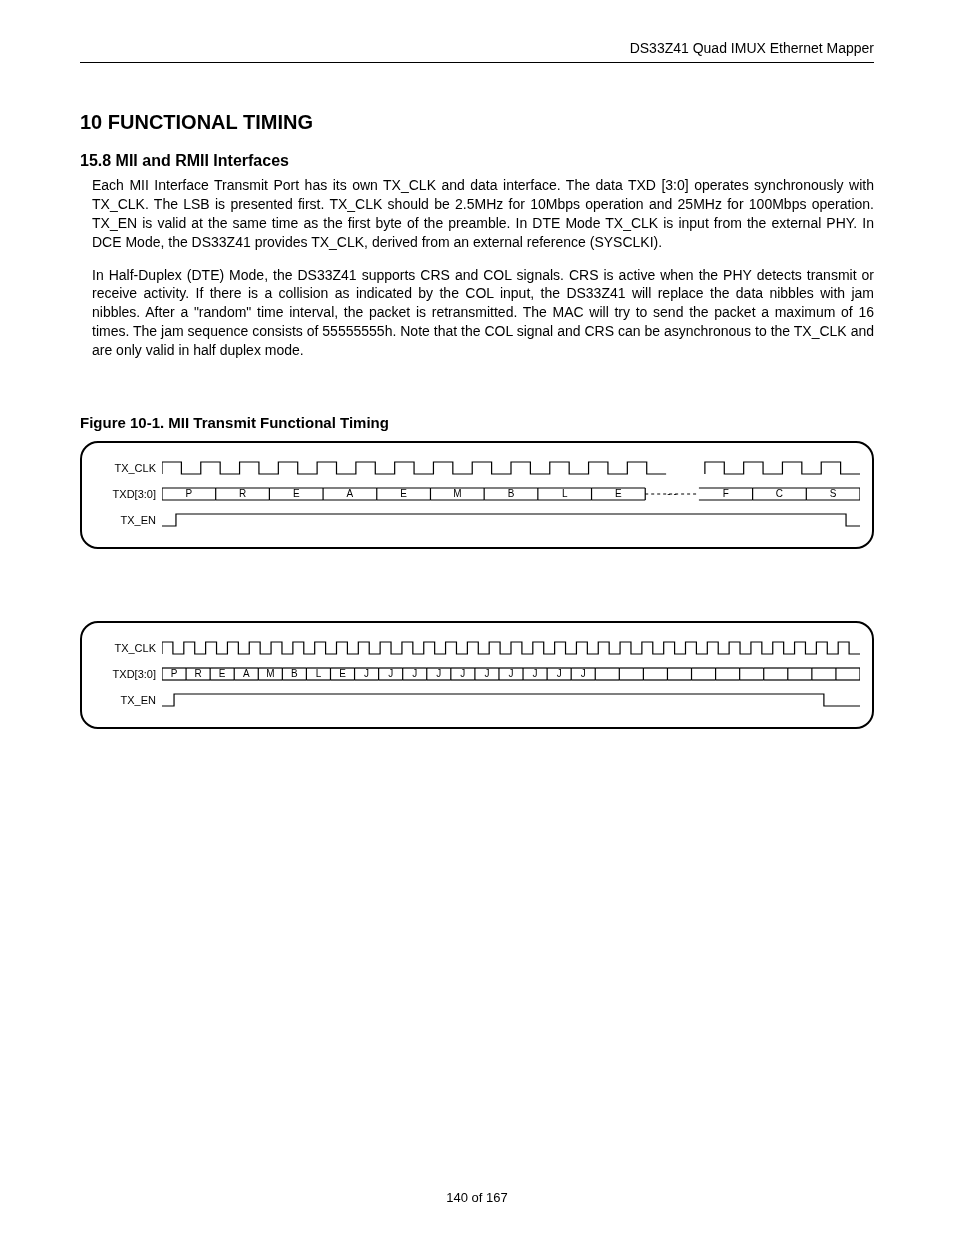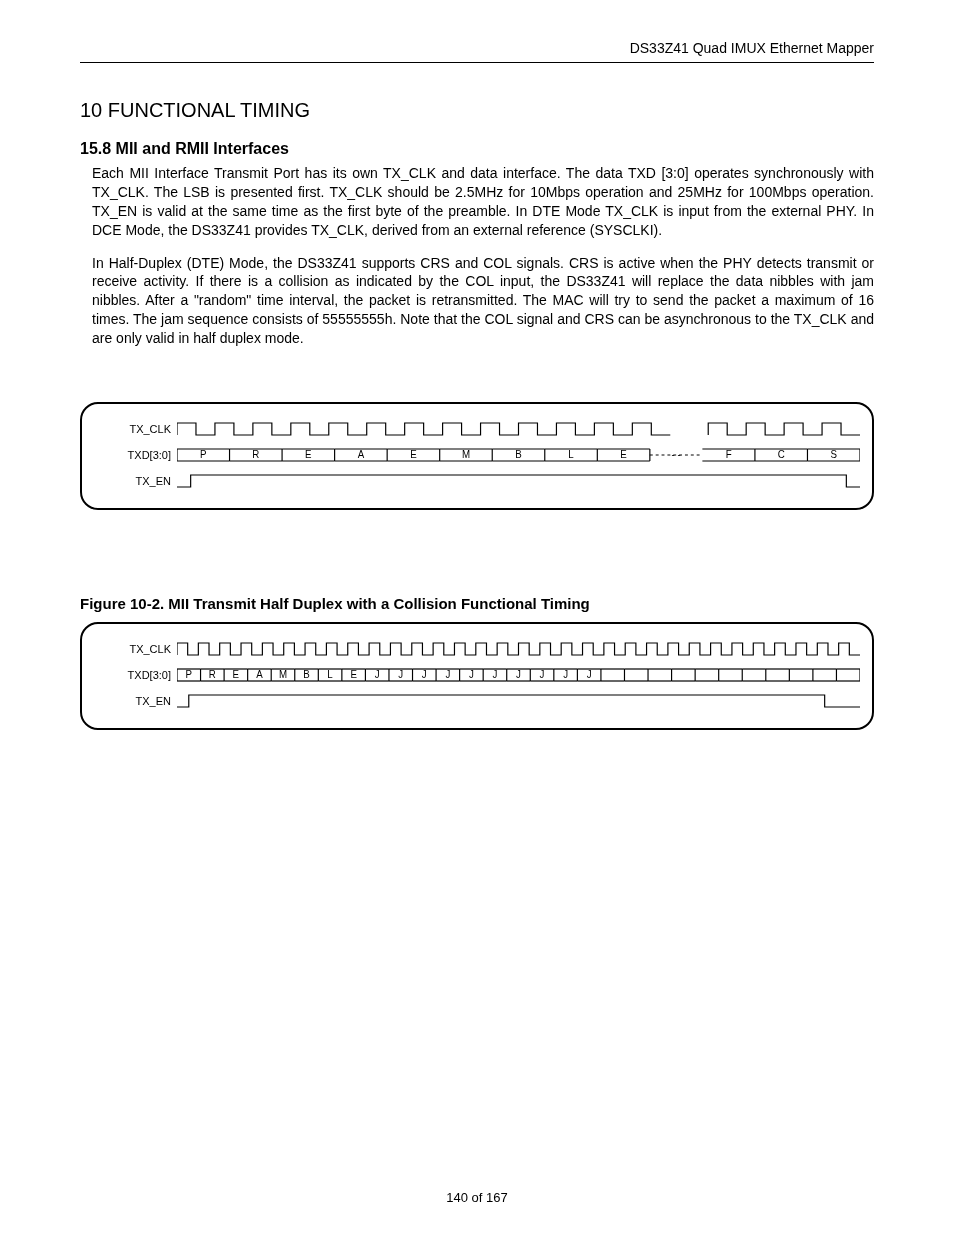--- a/index.html
+++ b/index.html
@@ -14,25 +14,25 @@
     height: 1235px;
     position: relative;
     box-sizing: border-box;
     padding: 40px 80px 0 80px;
   }
   .header-right {
     text-align: right;
     font-size: 14px;
     padding-bottom: 6px;
     border-bottom: 1px solid #000;
-    margin-bottom: 36px;
+    margin-bottom: 48px;
   }
   h1 {
     font-size: 20px;
-    font-weight: normal;
+    font-weight: bold;
     margin: 0 0 18px 0;
   }
   h2 {
     font-size: 16px;
     font-weight: bold;
     margin: 0 0 6px 0;
   }
   h3 {
     font-size: 15px;
     font-weight: bold;
@@ -40,22 +40,22 @@
   }
   p {
     font-size: 14px;
     line-height: 1.35;
     margin: 0 0 14px 12px;
     text-align: justify;
   }
   .diagram-box {
     border: 2px solid #000;
     border-radius: 18px;
-    padding: 10px 12px 12px 27px;
-    margin-bottom: 57px;
+    padding: 10px 12px 12px 12px;
+    margin-bottom: 44px;
   }
   .sig-row {
     display: flex;
     align-items: center;
     margin: 4px 0;
     height: 22px;
   }
   .sig-label {
     width: 62px;
     text-align: right;
@@ -87,20 +87,21 @@
 
   <h1>10 FUNCTIONAL TIMING</h1>
 
   <h2>15.8  MII and RMII Interfaces</h2>
 
   <p>Each MII Interface Transmit Port has its own TX_CLK and data interface. The data TXD [3:0] operates synchronously with TX_CLK. The LSB is presented first. TX_CLK should be 2.5MHz for 10Mbps operation and 25MHz for 100Mbps operation. TX_EN is valid at the same time as the first byte of the preamble. In DTE Mode TX_CLK is input from the external PHY. In DCE Mode, the DS33Z41 provides TX_CLK, derived from an external reference (SYSCLKI).</p>
   <p>In Half-Duplex (DTE) Mode, the DS33Z41 supports CRS and COL signals. CRS is active when the PHY detects transmit or receive activity. If there is a collision as indicated by the COL input, the DS33Z41 will replace the data nibbles with jam nibbles. After a "random" time interval, the packet is retransmitted. The MAC will try to send the packet a maximum of 16 times. The jam sequence consists of 55555555h. Note that the COL signal and CRS can be asynchronous to the TX_CLK and are only valid in half duplex mode.</p>
 
   <div class="spacer-lg"></div>
 
+  <h3>Figure 10-1. MII Transmit Functional Timing</h3>
 
   <div class="diagram-box">
     <div class="sig-row">
       <div class="sig-label">TX_CLK</div>
       <svg class="sig-wave" viewBox="0 0 700 18" preserveAspectRatio="none" id="f1-clk">
           <path d="M0 15 L0 15 L0 3 L19.444444444444443 3 L19.444444444444443 15 L38.888888888888886 15 L38.888888888888886 15 L38.888888888888886 3 L58.33333333333333 3 L58.33333333333333 15 L77.77777777777777 15 L77.77777777777777 15 L77.77777777777777 3 L97.22222222222221 3 L97.22222222222221 15 L116.66666666666666 15 L116.66666666666666 15 L116.66666666666666 3 L136.1111111111111 3 L136.1111111111111 15 L155.55555555555554 15 L155.55555555555554 15 L155.55555555555554 3 L175 3 L175 15 L194.44444444444443 15 L194.44444444444443 15 L194.44444444444443 3 L213.88888888888886 3 L213.88888888888886 15 L233.33333333333331 15 L233.33333333333331 15 L233.33333333333331 3 L252.77777777777777 3 L252.77777777777777 15 L272.2222222222222 15 L272.2222222222222 15 L272.2222222222222 3 L291.66666666666663 3 L291.66666666666663 15 L311.1111111111111 15 L311.1111111111111 15 L311.1111111111111 3 L330.55555555555554 3 L330.55555555555554 15 L350 15 L350 15 L350 3 L369.44444444444446 3 L369.44444444444446 15 L388.8888888888889 15 L388.8888888888889 15 L388.8888888888889 3 L408.33333333333337 3 L408.33333333333337 15 L427.7777777777778 15 L427.7777777777778 15 L427.7777777777778 3 L447.2222222222223 3 L447.2222222222223 15 L466.66666666666674 15 L466.66666666666674 15 L466.66666666666674 3 L486.1111111111112 3 L486.1111111111112 15 L505.55555555555566 15 M544.4444444444446 15 L544.4444444444446 15 L544.4444444444446 3 L563.888888888889 3 L563.888888888889 15 L583.3333333333335 15 L583.3333333333335 15 L583.3333333333335 3 L602.7777777777779 3 L602.7777777777779 15 L622.2222222222224 15 L622.2222222222224 15 L622.2222222222224 3 L641.6666666666669 3 L641.6666666666669 15 L661.1111111111113 15 L661.1111111111113 15 L661.1111111111113 3 L680.5555555555558 3 L680.5555555555558 15 L700.0000000000002 15" stroke="#000" stroke-width="1.2" fill="none"></path>
         </svg>
     </div>
     <div class="sig-row">
       <div class="sig-label">TXD[3:0]</div>
@@ -161,21 +162,20 @@
     <div class="sig-row">
       <div class="sig-label">TX_EN</div>
       <svg class="sig-wave" viewBox="0 0 700 18" preserveAspectRatio="none" id="f1-txen">
           <path d="M0 15 L14 15 L14 3 L686 3 L686 15 L700 15" stroke="#000" stroke-width="1.2" fill="none"></path>
         </svg>
     </div>
   </div>
 
   <div class="spacer-md"></div>
 
-  <h3>Figure 10-2. MII Transmit Half Duplex with a Collision Functional Timing</h3>
 
   <div class="diagram-box">
     <div class="sig-row">
       <div class="sig-label">TX_CLK</div>
       <svg class="sig-wave" viewBox="0 0 700 18" preserveAspectRatio="none" id="f2-clk">
           <path d="M0 15 L0 15 L0 3 L10.9375 3 L10.9375 15 L21.875 15 L21.875 15 L21.875 3 L32.8125 3 L32.8125 15 L43.75 15 L43.75 15 L43.75 3 L54.6875 3 L54.6875 15 L65.625 15 L65.625 15 L65.625 3 L76.5625 3 L76.5625 15 L87.5 15 L87.5 15 L87.5 3 L98.4375 3 L98.4375 15 L109.375 15 L109.375 15 L109.375 3 L120.3125 3 L120.3125 15 L131.25 15 L131.25 15 L131.25 3 L142.1875 3 L142.1875 15 L153.125 15 L153.125 15 L153.125 3 L164.0625 3 L164.0625 15 L175 15 L175 15 L175 3 L185.9375 3 L185.9375 15 L196.875 15 L196.875 15 L196.875 3 L207.8125 3 L207.8125 15 L218.75 15 L218.75 15 L218.75 3 L229.6875 3 L229.6875 15 L240.625 15 L240.625 15 L240.625 3 L251.5625 3 L251.5625 15 L262.5 15 L262.5 15 L262.5 3 L273.4375 3 L273.4375 15 L284.375 15 L284.375 15 L284.375 3 L295.3125 3 L295.3125 15 L306.25 15 L306.25 15 L306.25 3 L317.1875 3 L317.1875 15 L328.125 15 L328.125 15 L328.125 3 L339.0625 3 L339.0625 15 L350 15 L350 15 L350 3 L360.9375 3 L360.9375 15 L371.875 15 L371.875 15 L371.875 3 L382.8125 3 L382.8125 15 L393.75 15 L393.75 15 L393.75 3 L404.6875 3 L404.6875 15 L415.625 15 L415.625 15 L415.625 3 L426.5625 3 L426.5625 15 L437.5 15 L437.5 15 L437.5 3 L448.4375 3 L448.4375 15 L459.375 15 L459.375 15 L459.375 3 L470.3125 3 L470.3125 15 L481.25 15 L481.25 15 L481.25 3 L492.1875 3 L492.1875 15 L503.125 15 L503.125 15 L503.125 3 L514.0625 3 L514.0625 15 L525 15 L525 15 L525 3 L535.9375 3 L535.9375 15 L546.875 15 L546.875 15 L546.875 3 L557.8125 3 L557.8125 15 L568.75 15 L568.75 15 L568.75 3 L579.6875 3 L579.6875 15 L590.625 15 L590.625 15 L590.625 3 L601.5625 3 L601.5625 15 L612.5 15 L612.5 15 L612.5 3 L623.4375 3 L623.4375 15 L634.375 15 L634.375 15 L634.375 3 L645.3125 3 L645.3125 15 L656.25 15 L656.25 15 L656.25 3 L667.1875 3 L667.1875 15 L678.125 15 L678.125 15 L678.125 3 L689.0625 3 L689.0625 15 L700 15" stroke="#000" stroke-width="1.2" fill="none"></path>
         </svg>
     </div>
     <div class="sig-row">
       <div class="sig-label">TXD[3:0]</div>

